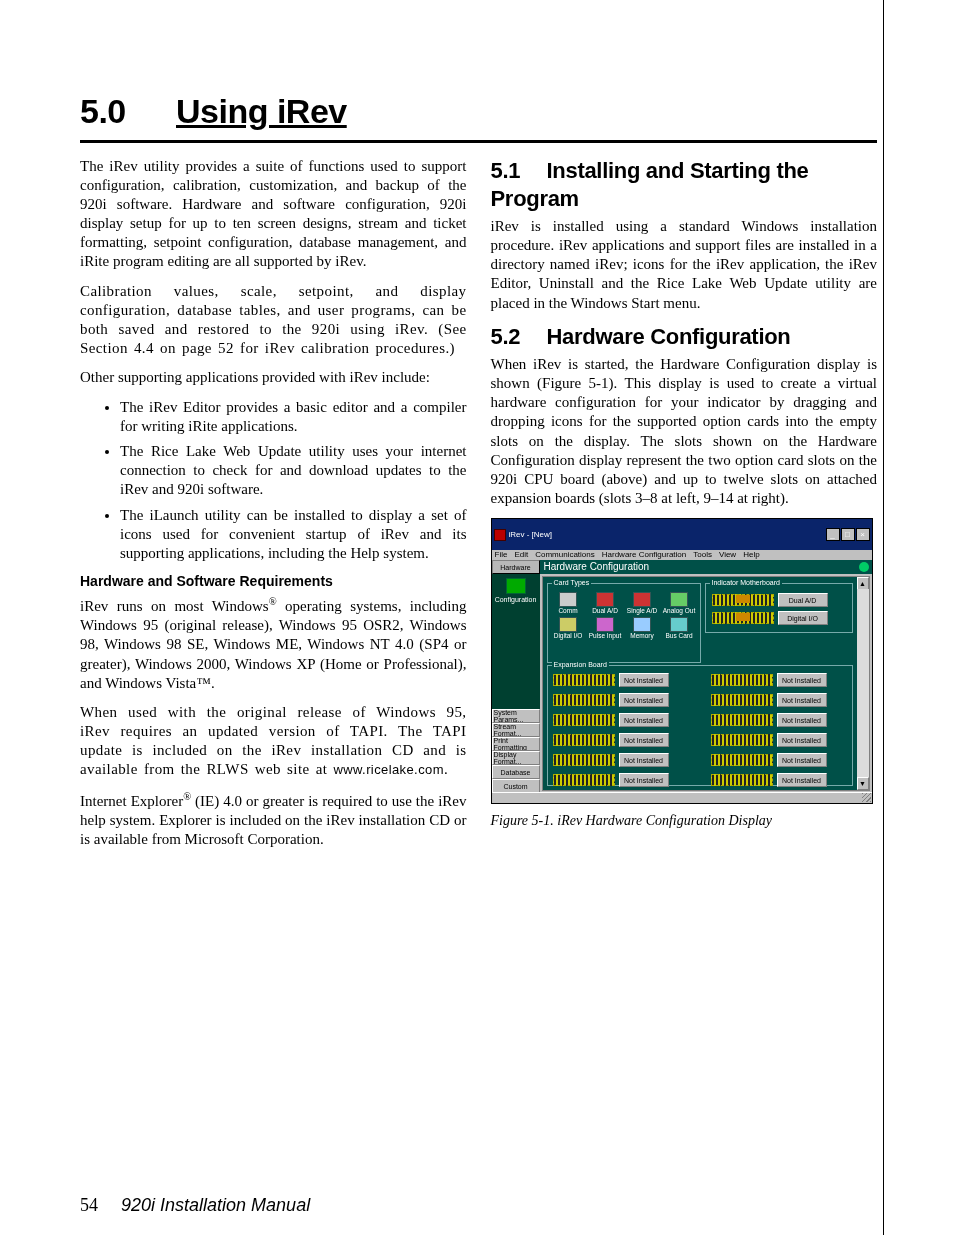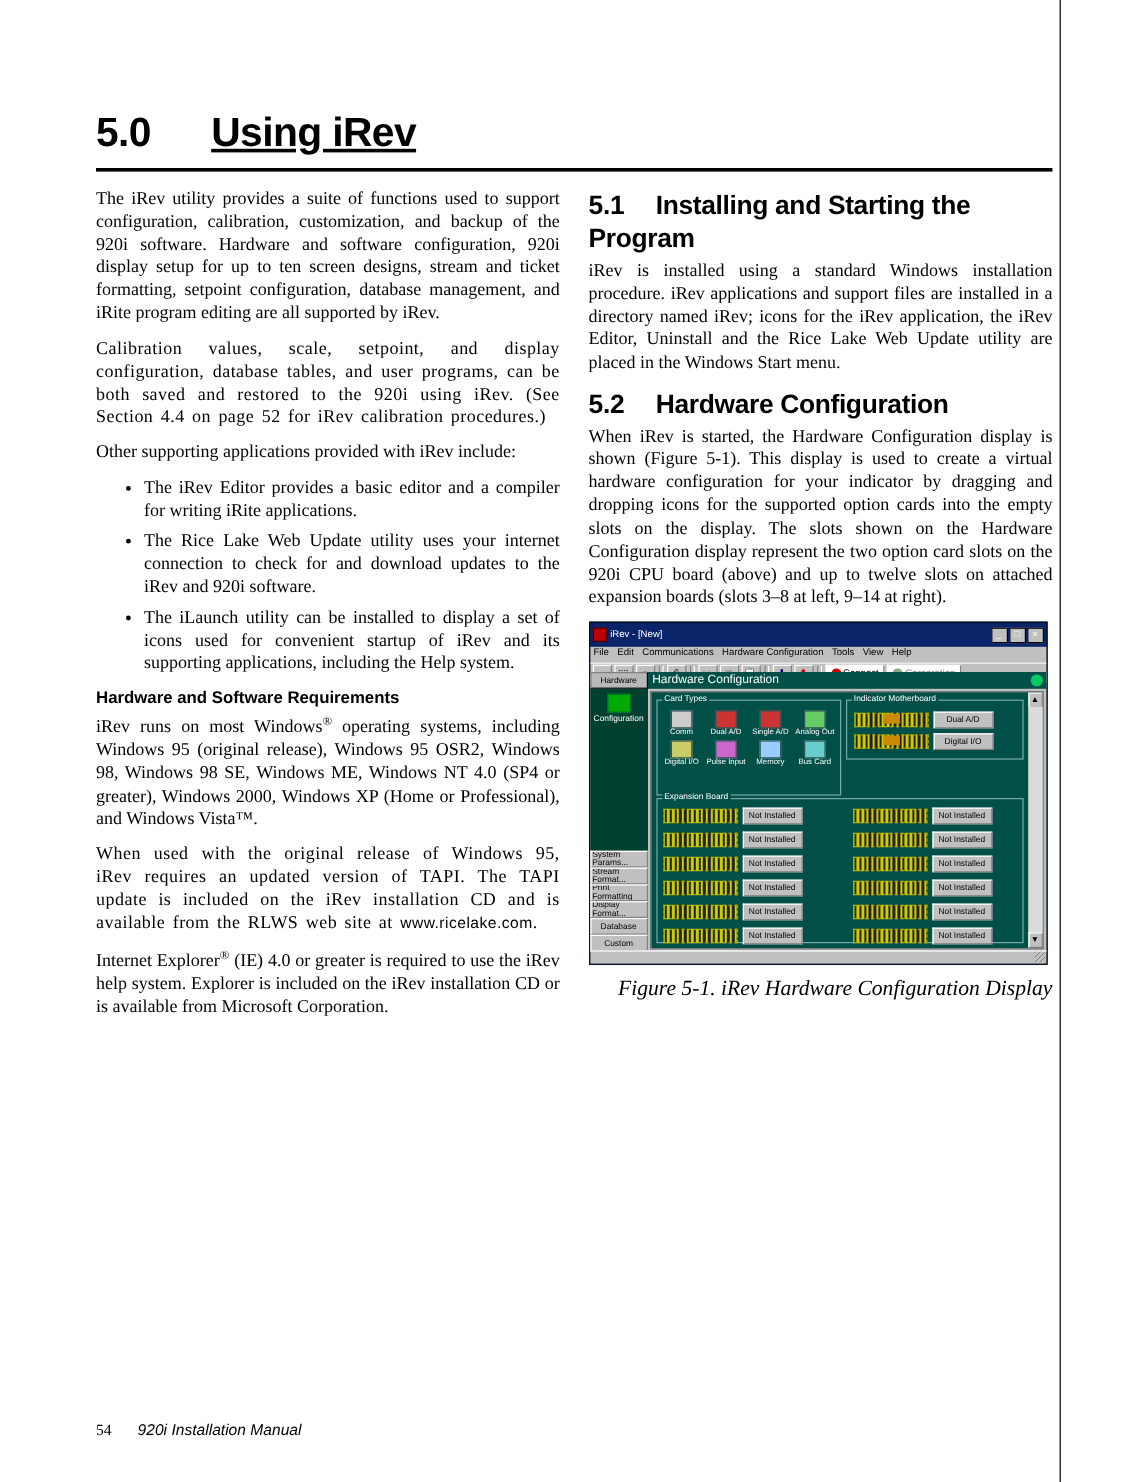--- a/index.html
+++ b/index.html
@@ -34,35 +34,35 @@
   .just-wide { text-align: justify; text-justify: inter-word; letter-spacing: 0.4px; word-spacing: 2px; }
   .just-xwide { text-align: justify; letter-spacing: 1.2px; word-spacing: 4px; }
   ul { margin: 2px 0 10px 0; padding-left: 40px; }
   li { margin-bottom: 6px; text-align: justify; }
   .subhead { font-family: Arial, Helvetica, sans-serif; font-weight: 900; font-size: 14px; margin: 4px 0 4px 0; }
   .sec-title { font-family: Arial, Helvetica, sans-serif; font-weight: 900; font-size: 22px; margin: 0 0 4px 0; letter-spacing: -0.3px; }
   .sec-title .snum { display:inline-block; width: 56px; }
   .it { font-style: italic; }
   .sans { font-family: Arial, Helvetica, sans-serif; font-size: 13px; }
   .sup { font-size: 0.7em; vertical-align: super; }
-  .caption { text-align: right; font-style: italic; font-size: 18px; margin-top: 8px; }
+  .caption { text-align: left; font-style: italic; font-size: 14px; margin-top: 8px; }
 
   
   .shot {
     width: 382px; height: 286px;
     background: #002b59;
     border: 1px solid #000;
     box-sizing: border-box;
     font-family: "MS Sans Serif", Tahoma, Arial, sans-serif;
     font-size: 8px; line-height: 1;
     color: #000;
     position: relative;
     margin-top: 6px;
   }
-  .titlebar { height: 20px; background: linear-gradient(#0a246a,#0a246a); color:#fff; display:flex; align-items:center; padding:0 2px; }
+  .titlebar { height: 31px; background: linear-gradient(#0a246a,#0a246a); color:#fff; display:flex; align-items:center; padding:0 2px; }
   .titlebar .t-icon { width:10px;height:10px;background:#b00; margin-right:3px; border:1px solid #400;}
   .titlebar .spacer { flex:1; }
   .winbtn { width:12px;height:11px;background:#c0c0c0;border:1px solid #000;margin-left:1px;display:flex;align-items:center;justify-content:center;font-size:8px;}
   .menubar { height:12px; background:#c0c0c0; display:flex; gap:7px; padding:1px 3px 0 3px; color:#000; }
   .toolbar { height:16px; background:#c0c0c0; display:flex; align-items:center; gap:2px; padding:0 2px; border-top:1px solid #fff;}
   .tbtn { width:14px;height:13px;background:#c0c0c0;border:1px solid #808080;border-top-color:#fff;border-left-color:#fff;display:flex;align-items:center;justify-content:center;font-size:9px;}
   .tbtn.red{color:#c00;}
   .tbtn.blue{color:#006;}
   .toolbar .sep{width:2px;height:13px;border-left:1px solid #808080;border-right:1px solid #fff;margin:0 1px;}
   .toolbar .txtbtn{padding:0 4px;height:13px;background:#ffffff;border:1px solid #808080;border-top-color:#fff;border-left-color:#fff;display:flex;align-items:center;font-size:8px;}
@@ -88,21 +88,21 @@
   .slot{position:absolute;display:flex;align-items:center;gap:4px;}
   .slot .ss{width:60px;height:10px;background:repeating-linear-gradient(90deg,#222 0,#222 2px,#cc0 2px,#cc0 4px);border:1px dashed #aa0;}
   .slot .ss.chip::after{content:"";display:block;width:14px;height:8px;background:#c80;margin:0 auto;position:relative;top:0;}
   .slot .sl{width:48px;height:12px;background:#c0c0c0;border:1px solid #808080;border-top-color:#fff;border-left-color:#fff;display:flex;align-items:center;justify-content:center;font-size:7px;}
   .vscroll{position:absolute;top:0;right:0;bottom:0;width:12px;background:#c0c0c0;}
   .vscroll .ar{height:11px;background:#c0c0c0;border:1px solid #808080;border-top-color:#fff;border-left-color:#fff;display:flex;align-items:center;justify-content:center;font-size:7px;}
   .vscroll .track{position:absolute;top:12px;bottom:12px;left:0;right:0;background:#dcdcdc;}
   .statusbar{position:absolute;left:0;right:0;bottom:0;height:10px;background:#c0c0c0;border-top:1px solid #fff;}
   .statusbar .grip{position:absolute;right:1px;bottom:1px;width:9px;height:9px;background:repeating-linear-gradient(135deg,#808080 0,#808080 1px,transparent 1px,transparent 3px);}
 
-  .footer { position:absolute; left:80px; bottom:34px; font-size:13px; font-family: Arial, sans-serif; }
+  .footer { position:absolute; left:80px; bottom:18px; font-size:18px; font-family: Arial, sans-serif; }
   .footer .pn { font-family: "Times New Roman", serif; margin-right: 18px; }
   .footer .mt { font-style: italic; }
   .right-edge { position:absolute; right:70px; top:0; bottom:0; border-right:1px solid #000; }
 </style>
 </head>
 <body>
 
 <div class="page">
   <div class="right-edge"></div>
 

